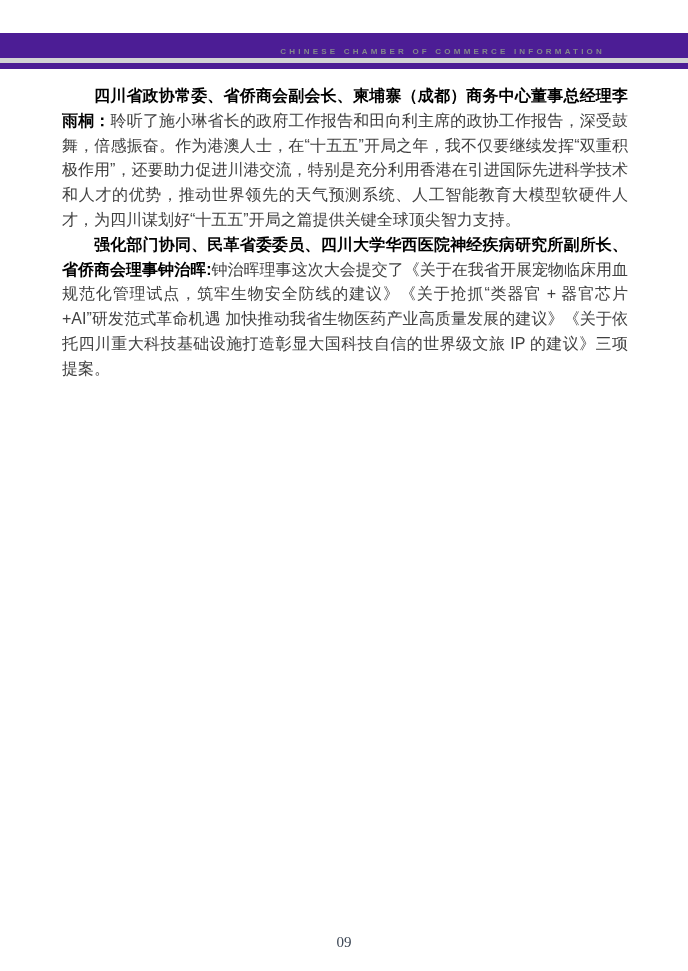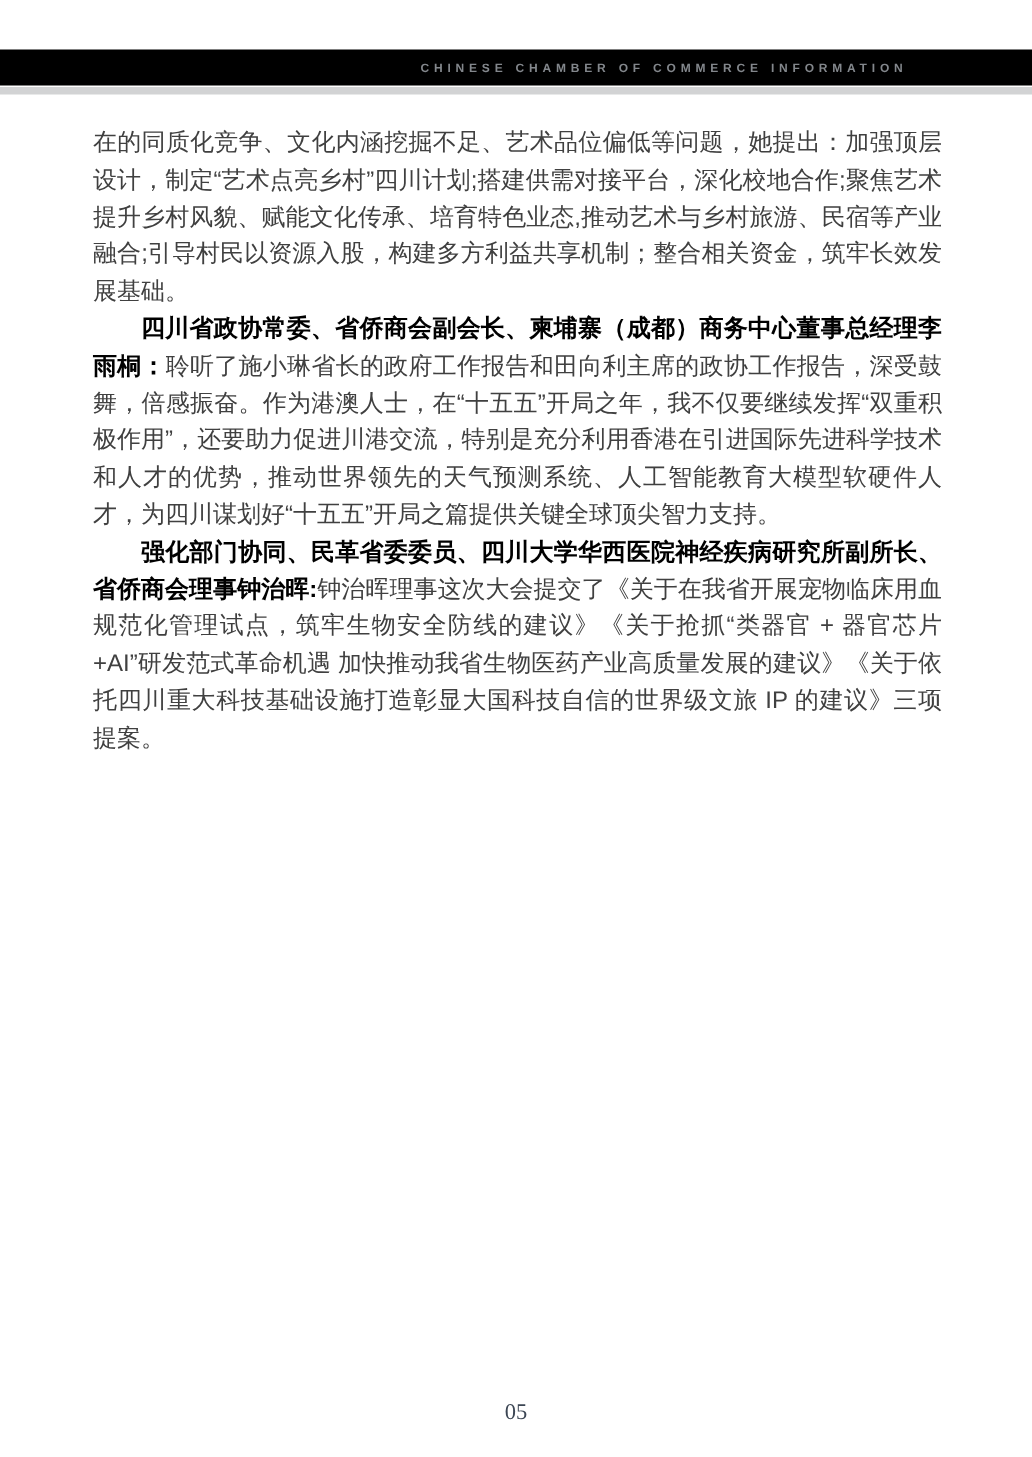--- a/index.html
+++ b/index.html
@@ -7,22 +7,22 @@
     width: 688px; height: 971px;
     background: #ffffff;
     position: relative;
     font-family: "Liberation Sans", sans-serif;
     overflow: hidden;
   }
   .page { position: absolute; inset: 0; }
 
   
   .header-band {
-    position: absolute; top: 33px; left: 0; right: 0; height: 24px;
-    background: #000000;
+    position: absolute; top: 33px; left: 0; right: 0; height: 36px;
+    background: #4c1d95;
     display: flex; align-items: center; justify-content: flex-end;
     padding-right: 83px; box-sizing: border-box;
   }
   .header-text {
     font-size: 8px; font-weight: 700;
     letter-spacing: 3.2px;
     color: #83878c;
     white-space: nowrap;
   }
   .header-rule {
@@ -56,27 +56,26 @@
 
 <div class="page">
 
   <div class="header-band">
     <span class="header-text">CHINESE CHAMBER OF COMMERCE INFORMATION</span>
   </div>
   <div class="header-rule"></div>
 
   <div class="article">
 
-    <p class="para no-indent"><span>在的同质化竞争、文化内涵挖掘不足、艺术品位偏低等问题，她提出：加强顶层设计，制定“艺术点亮乡村”四川计划;搭建供需对接平台，深化校地合作;聚焦艺术提升乡村风貌、赋能文化传承、培育特色业态,推动艺术与乡村旅游、民宿等产业融合;引导村民以资源入股，构建多方利益共享机制；整合相关资金，筑牢长效发展基础。</span></p>
 
 
 
 
 
     <p class="para"><b>四川省政协常委、省侨商会副会长、柬埔寨（成都）商务中心董事总经理李雨桐：</b><span>聆听了施小琳省长的政府工作报告和田向利主席的政协工作报告，深受鼓舞，倍感振奋。作为港澳人士，在“十五五”开局之年，我不仅要继续发挥“双重积极作用”，还要助力促进川港交流，特别是充分利用香港在引进国际先进科学技术和人才的优势，推动世界领先的天气预测系统、人工智能教育大模型软硬件人才，为四川谋划好“十五五”开局之篇提供关键全球顶尖智力支持。</span></p>
 
     <p class="para"><b>强化部门协同、民革省委委员、四川大学华西医院神经疾病研究所副所长、省侨商会理事钟治晖:</b><span>钟治晖理事这次大会提交了《关于在我省开展宠物临床用血规范化管理试点，筑牢生物安全防线的建议》《关于抢抓“类器官 + 器官芯片 +AI”研发范式革命机遇 加快推动我省生物医药产业高质量发展的建议》《关于依托四川重大科技基础设施打造彰显大国科技自信的世界级文旅 IP 的建议》三项提案。</span></p>
 
   </div>
 
-  <div class="page-number">05</div>
+  <div class="page-number">09</div>
 
 </div>
 
 </body></html>

